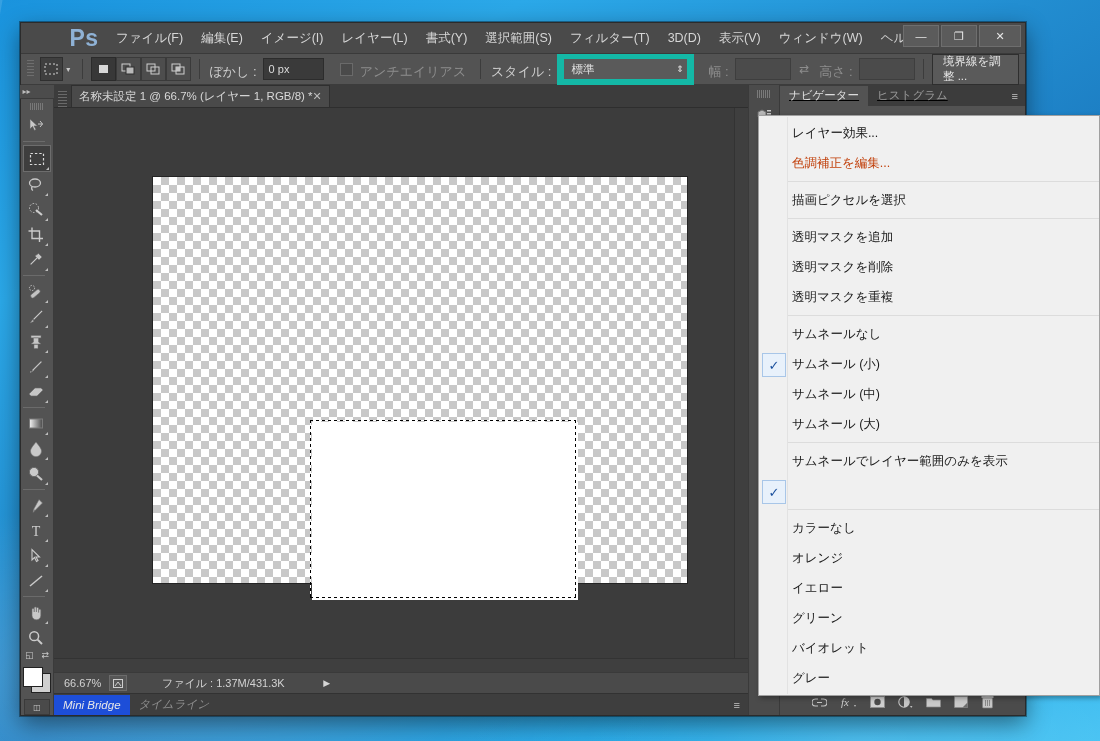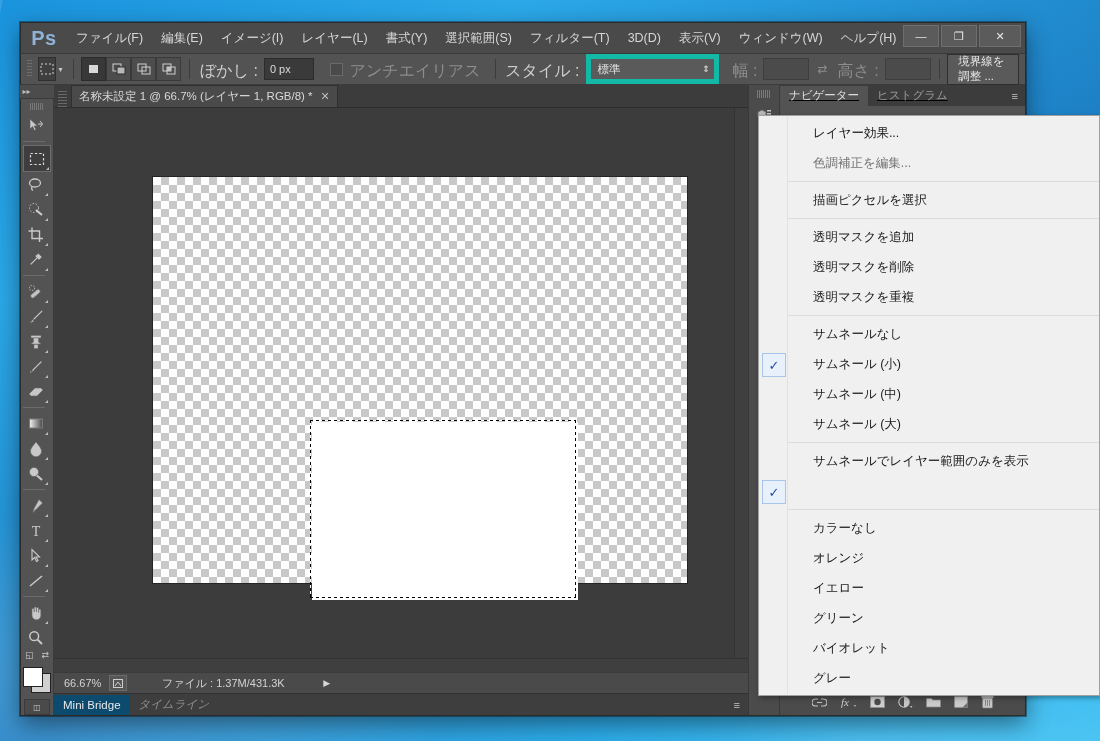--- a/index.html
+++ b/index.html
@@ -20,48 +20,48 @@
   
   .ps-window{
     position:absolute;left:20px;top:22px;width:1004px;height:692px;
     background:#535353;border:1px solid #2b2b2b;
     box-shadow:0 0 0 1px rgba(0,0,0,.35), 0 8px 22px rgba(0,0,0,.45);
     display:flex;flex-direction:column;
   }
   
   .titlebar{height:30px;background:#4a4a4a;display:flex;align-items:center;
     border-bottom:1px solid #3a3a3a;position:relative;flex:0 0 30px;}
-  .ps-logo{width:46px;text-align:center;color:#8fb2d6;font-weight:bold;font-size:20px;
-    letter-spacing:.5px;font-family:"Liberation Sans",sans-serif;}
+  .ps-logo{width:46px;text-align:center;color:#8fb2d6;font-weight:bold;font-size:23px;
+    letter-spacing:.5px;font-family:"Liberation Sans",sans-serif;padding-left:40px;}
   .menu-item{color:#d6d6d6;font-size:12.5px;padding:4px 9px;white-space:nowrap;cursor:default;}
   .winbtns{position:absolute;right:4px;top:2px;display:flex;gap:2px;}
   .winbtn{width:34px;height:20px;background:#5b5b5b;border:1px solid #6e6e6e;
     color:#e7e7e7;font-size:11px;display:flex;align-items:center;justify-content:center;}
   .winbtn.close{width:40px;}
 
   
   .optionsbar{height:30px;background:#535353;border-bottom:1px solid #3c3c3c;
     display:flex;align-items:center;gap:0;padding:0 6px;flex:0 0 30px;}
   .grip{width:9px;height:18px;margin-right:6px;
     background:repeating-linear-gradient(to bottom,#6e6e6e 0 1px,transparent 1px 3px);}
   .opt-tool{width:26px;height:22px;background:#3f3f3f;border:1px solid #2f2f2f;
     display:flex;align-items:center;justify-content:center;}
   .opt-caret{width:14px;height:22px;display:flex;align-items:center;justify-content:center;color:#c8c8c8;font-size:8px;}
   .vsep{width:1px;height:20px;background:#3c3c3c;margin:0 8px;}
   .selmodes{display:flex;}
   .selmode{width:23px;height:22px;border:1px solid #3a3a3a;background:#4d4d4d;
     display:flex;align-items:center;justify-content:center;}
   .selmode.active{background:#383838;border-color:#2b2b2b;}
-  .olabel{color:#cfcfcf;font-size:16px;margin:5px 6px 0 2px;white-space:nowrap;}
+  .olabel{color:#cfcfcf;font-size:13px;margin:5px 6px 0 2px;white-space:nowrap;}
   .olabel.dim{color:#8d8d8d;}
   .ofield{height:18px;background:#3a3a3a;border:1px solid #2c2c2c;color:#dcdcdc;
     font-size:11px;padding:1px 5px;display:flex;align-items:center;}
   .ofield.dis{background:#4b4b4b;border-color:#3e3e3e;color:#7d7d7d;}
   .ochk{width:11px;height:11px;background:#4a4a4a;border:1px solid #6a6a6a;margin-right:5px;}
-  .oselect{height:20px;min-width:112px;background:#5a5a5a;border:5px solid #14b8a6;
+  .oselect{height:20px;min-width:112px;background:#5a5a5a;border:7px solid #14b8a6;
     color:#e2e2e2;font-size:11.5px;display:flex;align-items:center;padding:0 4px 0 7px;justify-content:space-between;}
   .obutton{height:21px;background:#5a5a5a;border:1px solid #2e2e2e;color:#e6e6e6;
     font-size:11.5px;padding:4px 10px;display:flex;align-items:center;}
 
   
   .ps-body{flex:1;display:flex;min-height:0;}
 
   
   .toolbox{width:32px;background:#535353;border-right:1px solid #3b3b3b;
     display:flex;flex-direction:column;align-items:center;flex:0 0 32px;}
@@ -82,21 +82,21 @@
   .qmask{width:24px;height:15px;margin-top:6px;background:#4a4a4a;border:1px solid #3a3a3a;
     display:flex;align-items:center;justify-content:center;color:#c6c6c6;font-size:8px;}
 
   
   .docarea{flex:1;display:flex;flex-direction:column;min-width:0;background:#3c3c3c;}
   .tabstrip{height:22px;background:#3c3c3c;display:flex;align-items:flex-end;flex:0 0 22px;
     border-bottom:1px solid #2e2e2e;}
   .tabgrip{width:9px;height:16px;margin:3px 4px 0 4px;
     background:repeating-linear-gradient(to bottom,#6a6a6a 0 1px,transparent 1px 3px);}
   .doctab{height:21px;background:#4a4a4a;border:1px solid #2f2f2f;border-bottom:none;
-    color:#d8d8d8;font-size:11.5px;display:flex;align-items:center;padding:0 7px;gap:8px;}
+    color:#d8d8d8;font-size:11.5px;display:flex;align-items:center;padding:0 7px;}
   .tabclose{color:#bdbdbd;font-size:11px;}
   .canvas-wrap{flex:1;background:#3c3c3c;position:relative;display:flex;align-items:center;justify-content:center;min-height:0;}
   .canvas{position:absolute;left:98px;top:68px;width:534px;height:406px;
     border:1px solid #242424;
     background-color:#fff;
     background-image:
       linear-gradient(45deg,#c8c8c8 25%,transparent 25%,transparent 75%,#c8c8c8 75%),
       linear-gradient(45deg,#c8c8c8 25%,transparent 25%,transparent 75%,#c8c8c8 75%);
     background-size:16px 16px;background-position:0 0,8px 8px;
   }
@@ -116,21 +116,21 @@
   .statusbar{height:20px;background:#4a4a4a;display:flex;align-items:center;
     border-top:1px solid #3a3a3a;flex:0 0 20px;color:#d2d2d2;font-size:11px;}
   .st-zoom{padding:0 8px 0 10px;}
   .st-icon{width:16px;height:14px;border:1px solid #6b6b6b;background:#565656;margin-right:6px;
     display:flex;align-items:center;justify-content:center;font-size:8px;color:#d0d0d0;}
   .st-info{flex:0 0 auto;min-width:180px;text-align:center;}
   .st-arrow{color:#d5d5d5;font-size:9px;margin-left:10px;}
   .bottomtabs{height:21px;background:#3e3e3e;display:flex;align-items:center;flex:0 0 21px;
     border-top:1px solid #323232;}
   .btab{height:20px;display:flex;align-items:center;padding:0 9px;font-size:11.5px;}
-  .btab.active{background:#0c4a6e;color:#e8e8e8;}
+  .btab.active{background:#1d4ed8;color:#e8e8e8;font-style:italic;}
   .btab.inactive{color:#8e8e8e;}
   .btab-menu{margin-left:auto;color:#c4c4c4;font-size:11px;padding-right:8px;}
 
   
   .icondock{width:30px;background:#4b4b4b;border-left:1px solid #3a3a3a;border-right:1px solid #3a3a3a;
     flex:0 0 30px;display:flex;flex-direction:column;align-items:center;}
   .icondock .dgrip{width:14px;height:8px;margin:5px 0 6px 0;
     background:repeating-linear-gradient(to right,#7a7a7a 0 1px,transparent 1px 2px);}
   .dockicon{width:24px;height:22px;display:flex;align-items:center;justify-content:center;color:#cfcfcf;}
 
@@ -160,26 +160,26 @@
   
   .ctxmenu{
     position:absolute;left:758px;top:115px;width:340px;
     background:#f0f0f0;border:1px solid #a0a0a0;
     box-shadow:2px 2px 5px rgba(0,0,0,.35);
     font-size:12.5px;color:#1b1b1b;
     padding:2px 0;z-index:50;
   }
   .ctx-gutter{position:absolute;left:1px;top:1px;bottom:1px;width:27px;background:#f0f0f0;border-right:1px solid #e2e2e2;}
   .ctxitem{position:relative;height:30px;display:flex;align-items:center;padding-left:33px;white-space:nowrap;}
-  .ctxitem.disabled{color:#737373;}
+  .ctxitem.disabled{color:#c2410c;}
   .ctx-check{position:absolute;left:3px;top:4px;width:22px;height:22px;
     border:1px solid #a8c6e8;background:#e8f1fb;color:#1a4f9c;font-size:13px;
     display:flex;align-items:center;justify-content:center;}
   .ctxsep{height:1px;background:#dcdcdc;margin:3px 0 3px 29px;}
-  .ctx-label{position:relative;z-index:2;margin-left:21px;}
+  .ctx-label{position:relative;z-index:2;}
 </style>
 </head>
 <body>
 
 <div class="desk-glow"></div>
 
 <div class="ps-window">
 
   <div class="titlebar">
     <div class="ps-logo">Ps</div>

